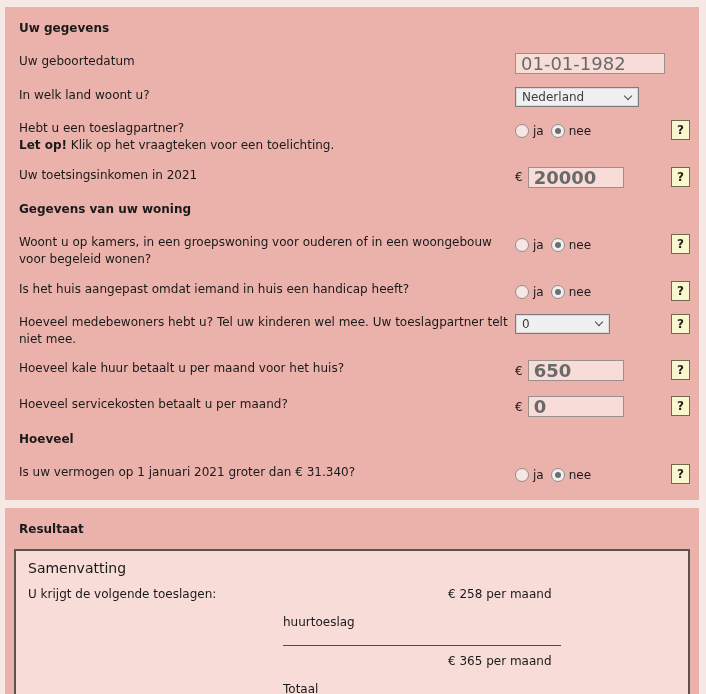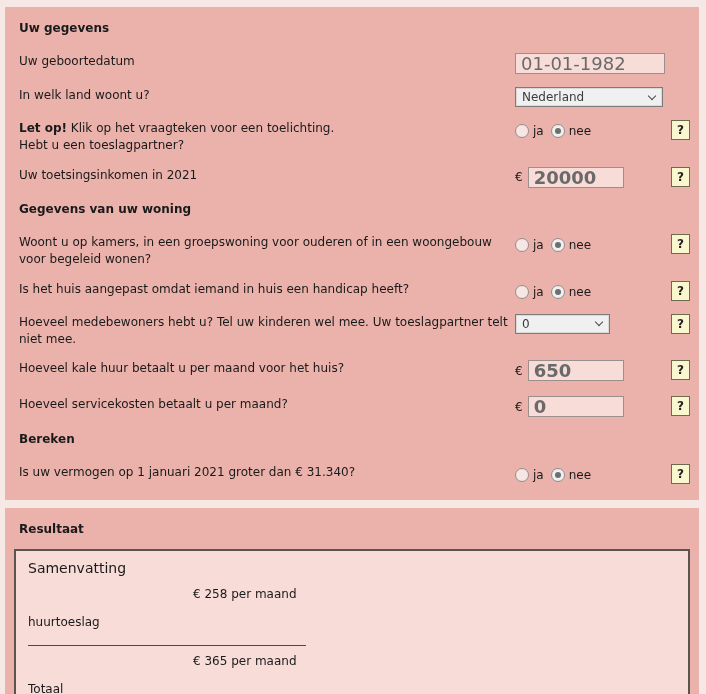--- a/index.html
+++ b/index.html
@@ -73,21 +73,21 @@
     border: 1px solid #7b7b7b;
     background: var(--select, #f0f0f0);
     display: flex;
     align-items: center;
     justify-content: space-between;
     padding: 0 7px 0 6px;
     color: #3c3c3c;
     cursor: pointer;
     box-shadow: 0 0 0 1px #d9d9d9 inset;
   }
-  .selectbox.country { width: 148px; }
+  .selectbox.country { width: 124px; }
   .selectbox.small { width: 95px; }
   .chev {
     width: 6px; height: 6px;
     border-right: 1px solid #4a4a4a;
     border-bottom: 1px solid #4a4a4a;
     transform: rotate(45deg);
     margin-top: -3px;
     flex: 0 0 auto;
   }
 
@@ -165,22 +165,22 @@
       <div class="ctrl">
         <div class="selectbox country">
           <span>Nederland</span>
           <span class="chev"></span>
         </div>
       </div>
     </div>
 
     <div class="row tall">
       <div class="q">
+        <div>Hebt u een toeslagpartner?</div>
         <div><span class="note-bold">Let op!</span><span> Klik op het vraagteken voor een toelichting.</span></div>
-        <div>Hebt u een toeslagpartner?</div>
       </div>
       <div class="ctrl">
         <div class="radios">
           <span class="radio"></span>
           <span class="radio-label">ja</span>
           <span class="radio checked"></span>
           <span class="radio-label">nee</span>
         </div>
       </div>
       <div class="help">
@@ -259,21 +259,21 @@
       <div class="q">Hoeveel servicekosten betaalt u per maand?</div>
       <div class="ctrl">
         <span class="euro-sign">€</span>
         <input class="txt money" type="text" value="0" style="">
       </div>
       <div class="help">
         <button class="help-btn">?</button>
       </div>
     </div>
 
-    <div class="sec-title mt">Bereken</div>
+    <div class="sec-title mt">Hoeveel</div>
 
     <div class="row" style="margin-bottom:4px">
       <div class="q">Is uw vermogen op 1 januari 2021 groter dan € 31.340?</div>
       <div class="ctrl">
         <div class="radios">
           <span class="radio"></span>
           <span class="radio-label">ja</span>
           <span class="radio checked"></span>
           <span class="radio-label">nee</span>
         </div>
@@ -284,20 +284,21 @@
     </div>
 
   </div>
 
   <div class="panel">
     <div class="sec-title" style="margin-bottom:13px">Resultaat</div>
 
     <div class="res-box">
       <div class="sam-title">Samenvatting</div>
       <div class="sam-flex">
+        <div class="sam-intro">U krijgt de volgende toeslagen:</div>
         <div class="sam-table">
           <div class="sam-row">
             <span class="sam-name">huurtoeslag</span>
             <span class="sam-amt">€ 258 per maand</span>
           </div>
           <div class="sam-row total">
             <span class="sam-name">Totaal</span>
             <span class="sam-amt">€ 365 per maand</span>
           </div>
         </div>

